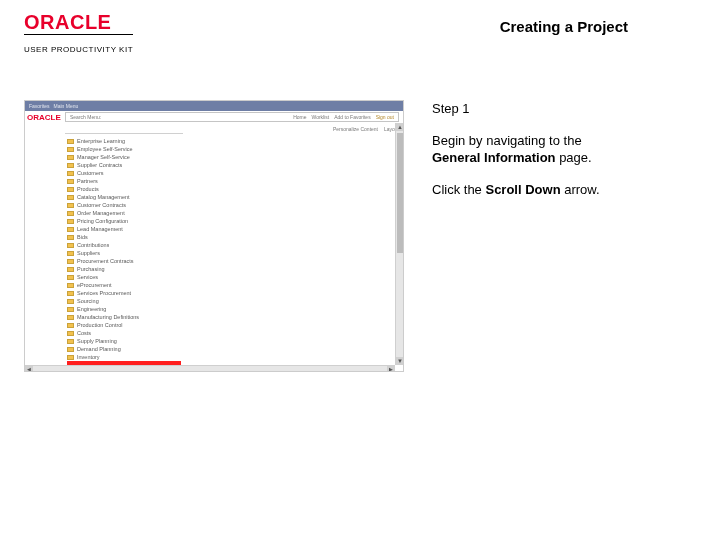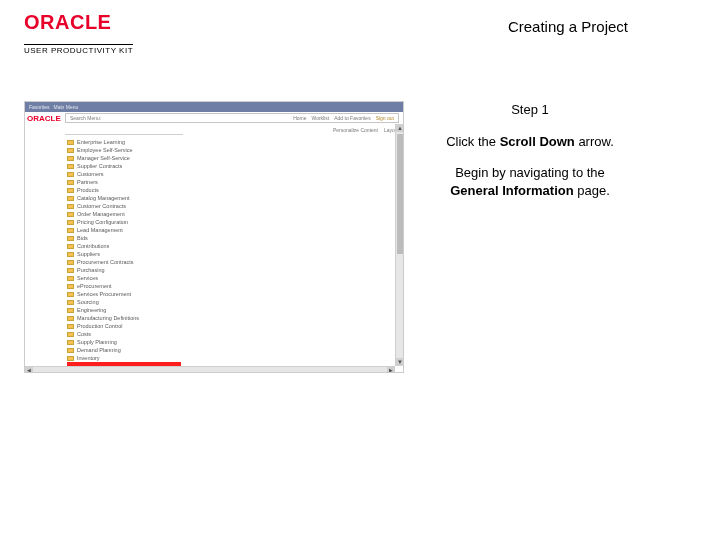--- a/index.html
+++ b/index.html
@@ -3,27 +3,27 @@
 <meta charset="utf-8">
 <style>
   * { box-sizing: border-box; margin: 0; padding: 0; }
   html, body { width: 720px; height: 540px; font-family: Arial, Helvetica, sans-serif; background: #fff; color: #000; }
   .page { width: 652px; height: 540px; position: relative; }
 
   
   .header { display: flex; justify-content: space-between; align-items: flex-start; padding: 12px 24px 2px 24px; }
   .brand { display: flex; flex-direction: column; }
   .brand-logo { font-size: 20px; font-weight: bold; color: #e8002b; letter-spacing: 0.5px; line-height: 1; }
-  .brand-sub { font-size: 8px; letter-spacing: 0.5px; color: #000; border-top: 1px solid #000; margin-top: 12px; padding-top: 1px; }
-  .title { font-size: 15px; color: #000; padding-top: 6px; }
+  .brand-sub { font-size: 8px; letter-spacing: 0.5px; color: #000; border-top: 1px solid #000; margin-top: 2px; padding-top: 10px; }
+  .title { font-size: 15px; color: #000; padding-top: 6px; font-weight: bold; }
 
   
   .body { display: flex; padding: 44px 24px 0 24px; gap: 18px; }
   .shot-col { width: 390px; }
-  .instr-col { flex: 1; font-size: 13px; line-height: 1.35; text-align: center; }
+  .instr-col { flex: 1; font-size: 13px; line-height: 1.35; }
   .instr-col p { margin-bottom: 14px; }
   .step-num { font-size: 13px; margin-bottom: 16px; }
 
   
   .shot { width: 380px; height: 272px; border: 1px solid #ccc; background: #fff; position: relative; overflow: hidden; font-size: 6px; color: #6b6b6b; }
   .shot-top { height: 10px; background: #6e7ea5; display:flex; align-items:center; gap:4px; padding:0 4px; color:#fff; }
   .shot-top span { font-size:5px; opacity:.8; }
   .brand2 { position:absolute; left:2px; top:12px; font-weight:bold; color:#e8002b; font-size:8px; }
   .searchbar { position:absolute; left:40px; right:4px; top:11px; height:10px; border:1px solid #c5c5c5; background:#fff; display:flex; align-items:center; justify-content:space-between; padding:0 4px; }
   .searchbar-left{ display:flex; gap:4px; }
@@ -216,20 +216,20 @@
         <div class="hscroll">
           <div class="hs-arrow hs-left">◀</div>
           <div class="hs-arrow hs-right">▶</div>
         </div>
       </div>
     </div>
 
     <div class="instr-col">
       <p class="step-num">Step 1</p>
       <p>
-        <span>Click the </span><b>Scroll Down</b><span> arrow.</span>
+        <span>Begin by navigating to the </span><b>General Information</b><span> page.</span>
       </p>
       <p>
-        <span>Begin by navigating to the </span><b>General Information</b><span> page.</span>
+        <span>Click the </span><b>Scroll Down</b><span> arrow.</span>
       </p>
     </div>
   </div>
 </div>
 
 </body></html>

